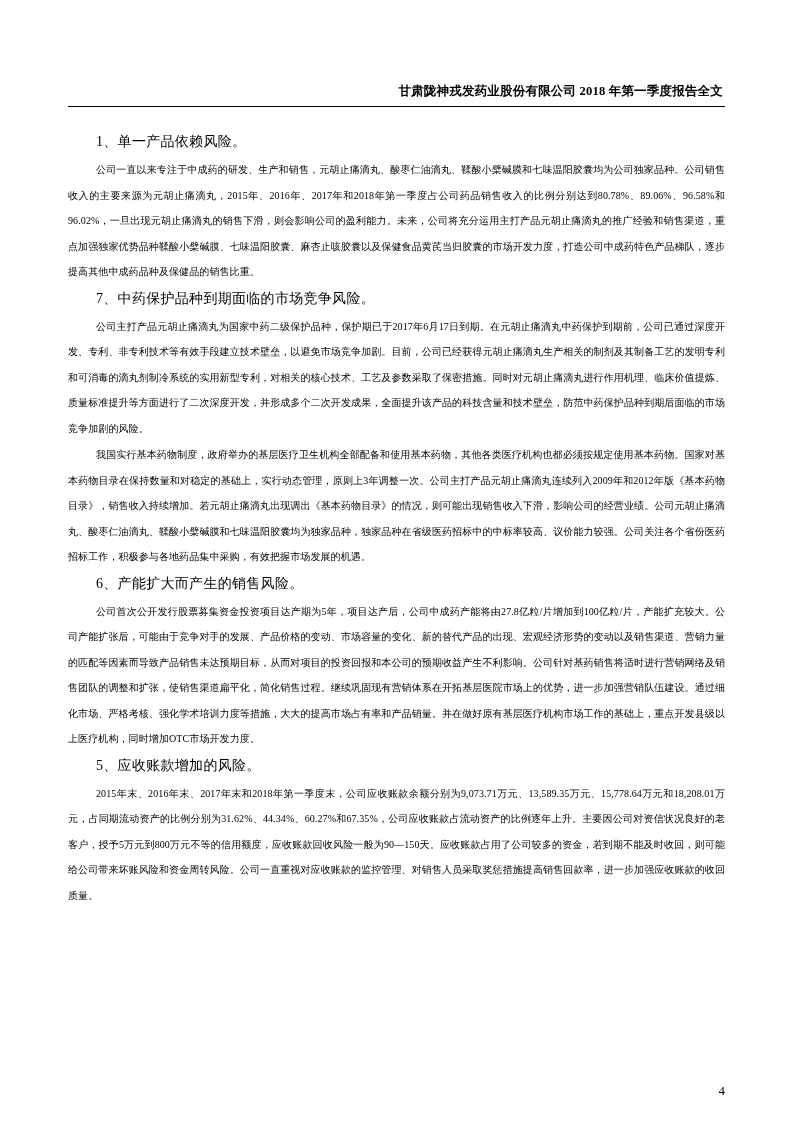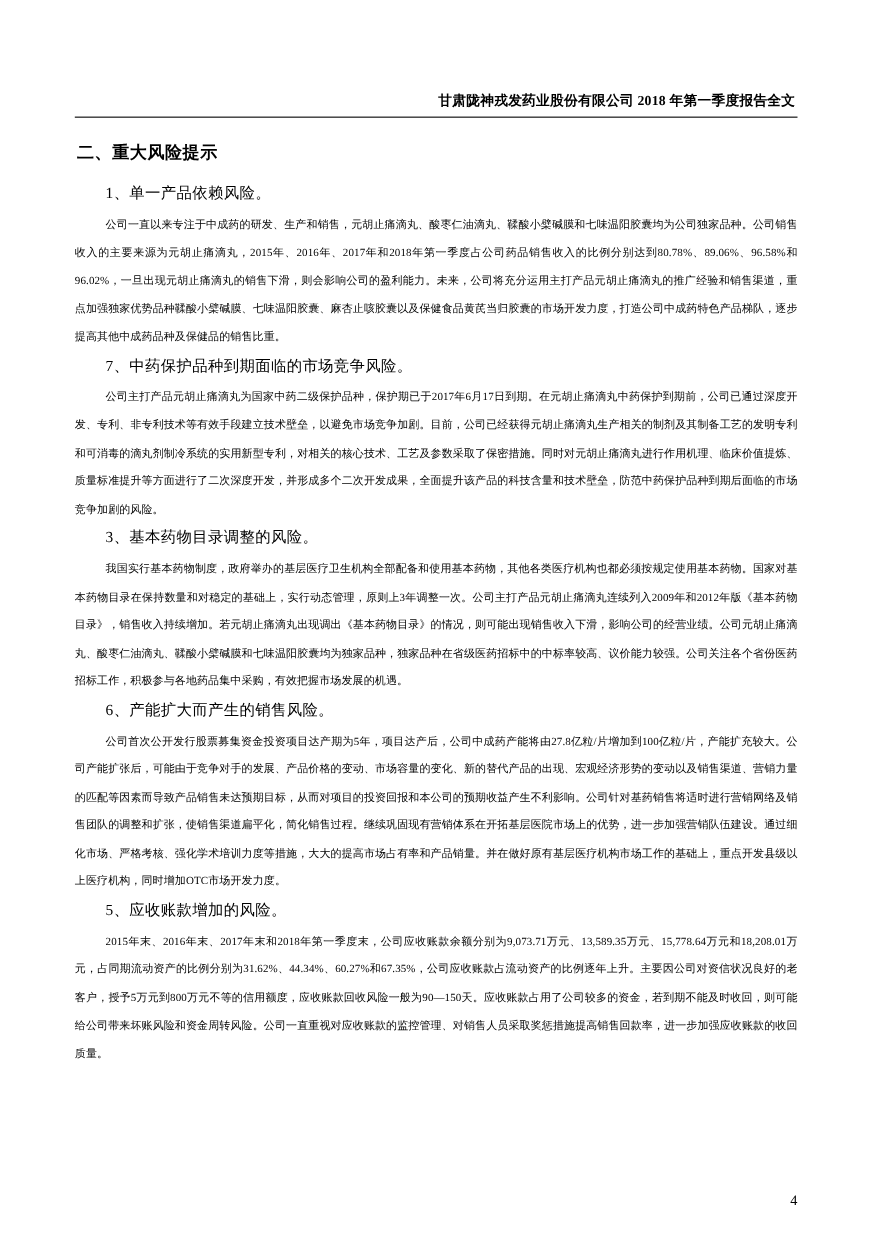--- a/index.html
+++ b/index.html
@@ -76,34 +76,32 @@
 </head>
 <body>
 
 <div class="page">
 
   <div class="header">
     <span>甘肃陇神戎发药业股份有限公司 2018 年第一季度报告全文</span>
   </div>
   <div class="header-rule"></div>
 
-  <h2 class="section-title">二、重大风险提示</h2>
 
   <div class="block">
     <p class="sub-title">1、单一产品依赖风险。</p>
     <p class="body-text">公司一直以来专注于中成药的研发、生产和销售，元胡止痛滴丸、酸枣仁油滴丸、鞣酸小檗碱膜和七味温阳胶囊均为公司独家品种。公司销售收入的主要来源为元胡止痛滴丸，2015年、2016年、2017年和2018年第一季度占公司药品销售收入的比例分别达到80.78%、89.06%、96.58%和96.02%，一旦出现元胡止痛滴丸的销售下滑，则会影响公司的盈利能力。未来，公司将充分运用主打产品元胡止痛滴丸的推广经验和销售渠道，重点加强独家优势品种鞣酸小檗碱膜、七味温阳胶囊、麻杏止咳胶囊以及保健食品黄芪当归胶囊的市场开发力度，打造公司中成药特色产品梯队，逐步提高其他中成药品种及保健品的销售比重。</p>
   </div>
 
   <div class="block">
     <p class="sub-title">7、中药保护品种到期面临的市场竞争风险。</p>
     <p class="body-text">公司主打产品元胡止痛滴丸为国家中药二级保护品种，保护期已于2017年6月17日到期。在元胡止痛滴丸中药保护到期前，公司已通过深度开发、专利、非专利技术等有效手段建立技术壁垒，以避免市场竞争加剧。目前，公司已经获得元胡止痛滴丸生产相关的制剂及其制备工艺的发明专利和可消毒的滴丸剂制冷系统的实用新型专利，对相关的核心技术、工艺及参数采取了保密措施。同时对元胡止痛滴丸进行作用机理、临床价值提炼、质量标准提升等方面进行了二次深度开发，并形成多个二次开发成果，全面提升该产品的科技含量和技术壁垒，防范中药保护品种到期后面临的市场竞争加剧的风险。</p>
   </div>
 
   <div class="block">
-    <p class="sub-title">3、基本药物目录调整的风险。</p>
     <p class="body-text">我国实行基本药物制度，政府举办的基层医疗卫生机构全部配备和使用基本药物，其他各类医疗机构也都必须按规定使用基本药物。国家对基本药物目录在保持数量和对稳定的基础上，实行动态管理，原则上3年调整一次。公司主打产品元胡止痛滴丸连续列入2009年和2012年版《基本药物目录》，销售收入持续增加。若元胡止痛滴丸出现调出《基本药物目录》的情况，则可能出现销售收入下滑，影响公司的经营业绩。公司元胡止痛滴丸、酸枣仁油滴丸、鞣酸小檗碱膜和七味温阳胶囊均为独家品种，独家品种在省级医药招标中的中标率较高、议价能力较强。公司关注各个省份医药招标工作，积极参与各地药品集中采购，有效把握市场发展的机遇。</p>
   </div>
 
   <div class="block">
     <p class="sub-title">6、产能扩大而产生的销售风险。</p>
     <p class="body-text">公司首次公开发行股票募集资金投资项目达产期为5年，项目达产后，公司中成药产能将由27.8亿粒/片增加到100亿粒/片，产能扩充较大。公司产能扩张后，可能由于竞争对手的发展、产品价格的变动、市场容量的变化、新的替代产品的出现、宏观经济形势的变动以及销售渠道、营销力量的匹配等因素而导致产品销售未达预期目标，从而对项目的投资回报和本公司的预期收益产生不利影响。公司针对基药销售将适时进行营销网络及销售团队的调整和扩张，使销售渠道扁平化，简化销售过程。继续巩固现有营销体系在开拓基层医院市场上的优势，进一步加强营销队伍建设。通过细化市场、严格考核、强化学术培训力度等措施，大大的提高市场占有率和产品销量。并在做好原有基层医疗机构市场工作的基础上，重点开发县级以上医疗机构，同时增加OTC市场开发力度。</p>
   </div>
 
   <div class="block">
     <p class="sub-title">5、应收账款增加的风险。</p>

